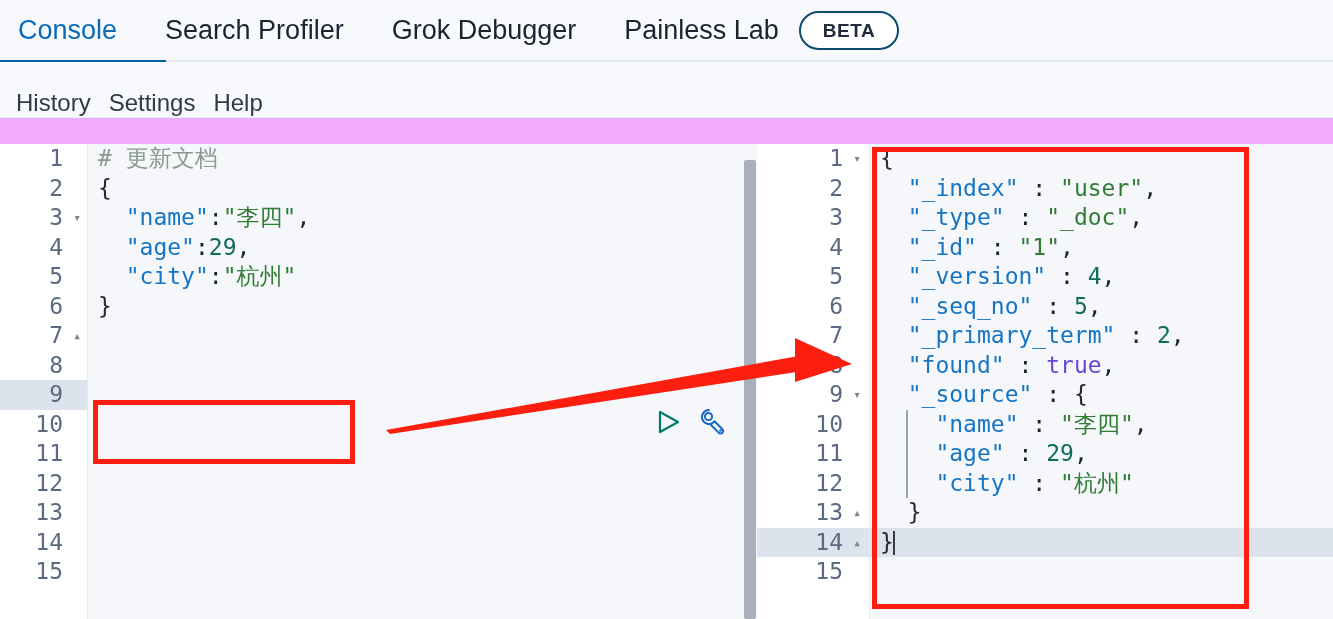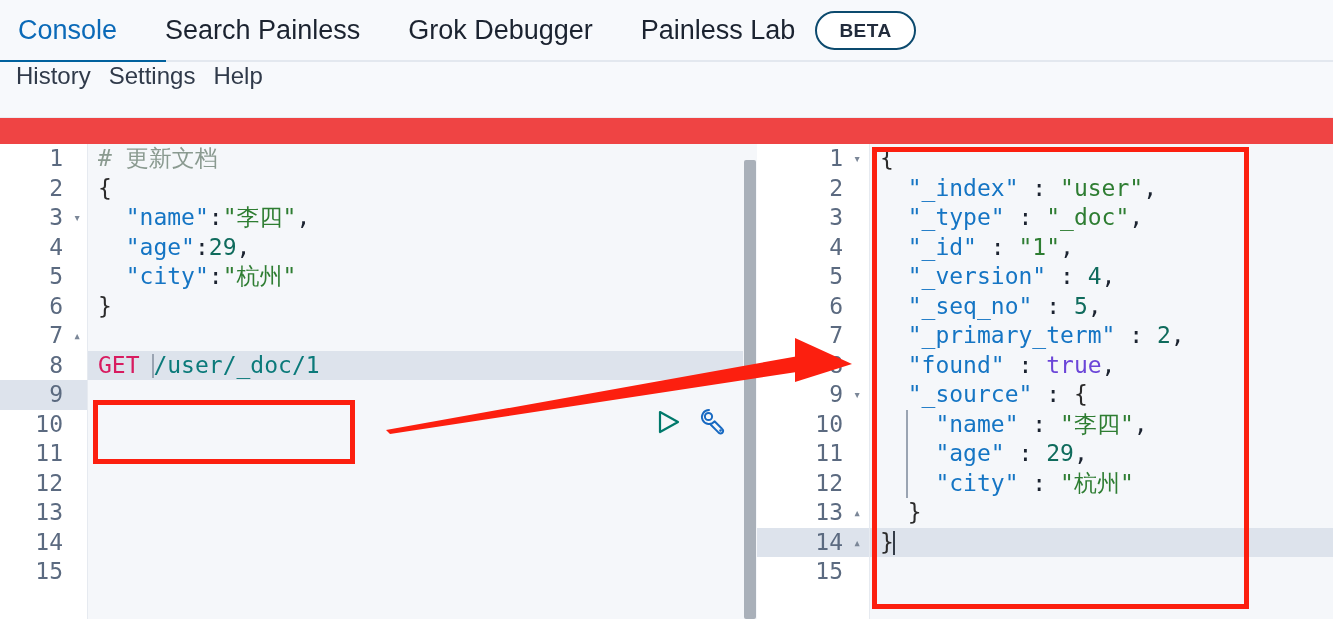--- a/index.html
+++ b/index.html
@@ -3,21 +3,21 @@
 <meta charset="utf-8">
 <style>
   * { box-sizing: border-box; }
   html, body {
     margin: 0; padding: 0;
     width: 1333px; height: 619px;
     overflow: hidden;
     background: #ffffff;
     font-family: "Liberation Sans", sans-serif;
   }
-  #app { position: relative; width: 1333px; height: 619px; background: #ef4444; }
+  #app { position: relative; width: 1333px; height: 619px; background: #f0abfc; }
 
   
   .topbar {
     position: absolute; left: 0; top: 0; width: 1333px; height: 62px;
     background: #f7f9fc;
     border-bottom: 2px solid #e3e8ef;
     display: flex; align-items: center;
   }
   .toptab {
     font-size: 27px;
@@ -46,21 +46,21 @@
     letter-spacing: 0.5px;
     color: #222c3c;
     background: #ffffff;
     line-height: 1;
   }
 
   
   .subbar {
     position: absolute; left: 0; top: 62px; width: 1333px; height: 56px;
     background: #f7f9fc;
-    display: flex; align-items: flex-start;
+    display: flex; align-items: flex-end;
     border-bottom: 1px solid #e9edf3;
   }
   .subitem {
     font-size: 24px; color: #303a4a; margin-left: 2px; margin-right: 16px;
     cursor: pointer; white-space: nowrap;
   }
   .subitem.first { margin-left: 16px; }
 
   
   .pane {
@@ -160,21 +160,21 @@
   .anno-right { left: 872px; top: 147px; width: 377px; height: 462px; }
   .anno-arrow { position: absolute; left: 340px; top: 330px; width: 530px; height: 120px; pointer-events: none; }
 </style>
 </head>
 <body>
 
 <div id="app">
 
   <div class="topbar">
     <div class="toptab active first">Console</div>
-    <div class="toptab">Search Painless</div>
+    <div class="toptab">Search Profiler</div>
     <div class="toptab">Grok Debugger</div>
     <div class="toptab">Painless Lab</div>
     <div class="beta-badge">BETA</div>
   </div>
   <div class="tabs-underline"></div>
 
   <div class="subbar">
     <div class="subitem first">History</div>
     <div class="subitem">Settings</div>
     <div class="subitem">Help</div>
@@ -200,21 +200,20 @@
     </div>
 
     <div class="codearea">
       <div class="line"><span class="c-comment"># 更新文档</span></div>
       <div class="line"><span class="c-brace">{</span></div>
       <div class="line"><span class="c-key">  "</span><span class="c-key">name</span><span class="c-key">"</span><span class="c-punc">:</span><span class="c-str">"</span><span class="c-str">李四</span><span class="c-str">"</span><span class="c-punc">,</span></div>
       <div class="line"><span class="c-key">  "</span><span class="c-key">age</span><span class="c-key">"</span><span class="c-punc">:</span><span class="c-num">29</span><span class="c-punc">,</span></div>
       <div class="line"><span class="c-key">  "</span><span class="c-key">city</span><span class="c-key">"</span><span class="c-punc">:</span><span class="c-str">"</span><span class="c-str">杭州</span><span class="c-str">"</span></div>
       <div class="line"><span class="c-brace">}</span></div>
       <div class="line"></div>
-      <div class="line hl"><span class="c-method">GET</span><span class="c-punc"> </span><span class="caret soft"></span><span class="c-url">/user/_doc/1</span></div>
       <div class="line"></div>
       <div class="line"></div>
       <div class="line"></div>
       <div class="line"></div>
       <div class="line"></div>
       <div class="line"></div>
     </div>
   </div>
 
   <div class="actions">

